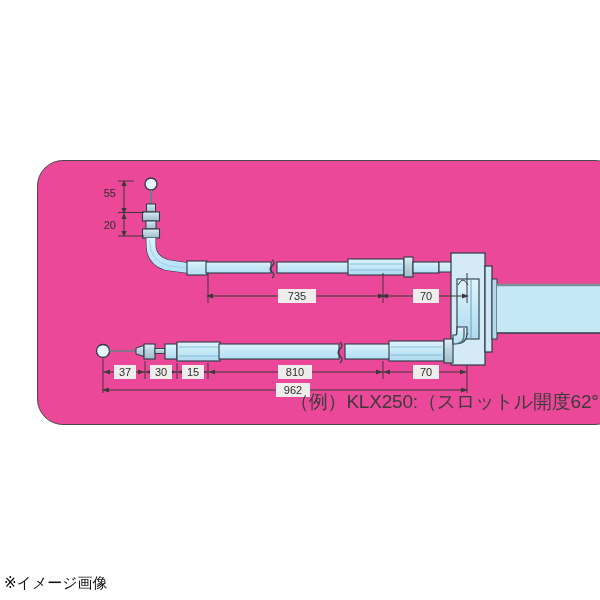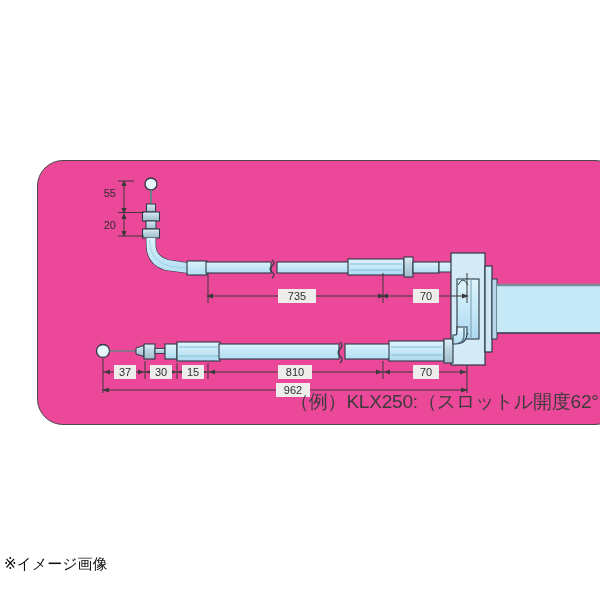--- a/index.html
+++ b/index.html
@@ -54,20 +54,21 @@
     position: absolute;
     left: 4px;
     top: 556px;
     line-height: 1.15;
   }
   .note-line {
     font-size: 15px;
     color: #111111;
     white-space: nowrap;
     font-family: "DejaVu Sans", "Liberation Sans", sans-serif;
+    margin-top: 19px;
   }
 
   
   .dimtxt {
     font-family: "Liberation Sans", "DejaVu Sans", sans-serif;
     font-size: 11px;
     fill: #2e2e2e;
   }
 </style>
 </head>

